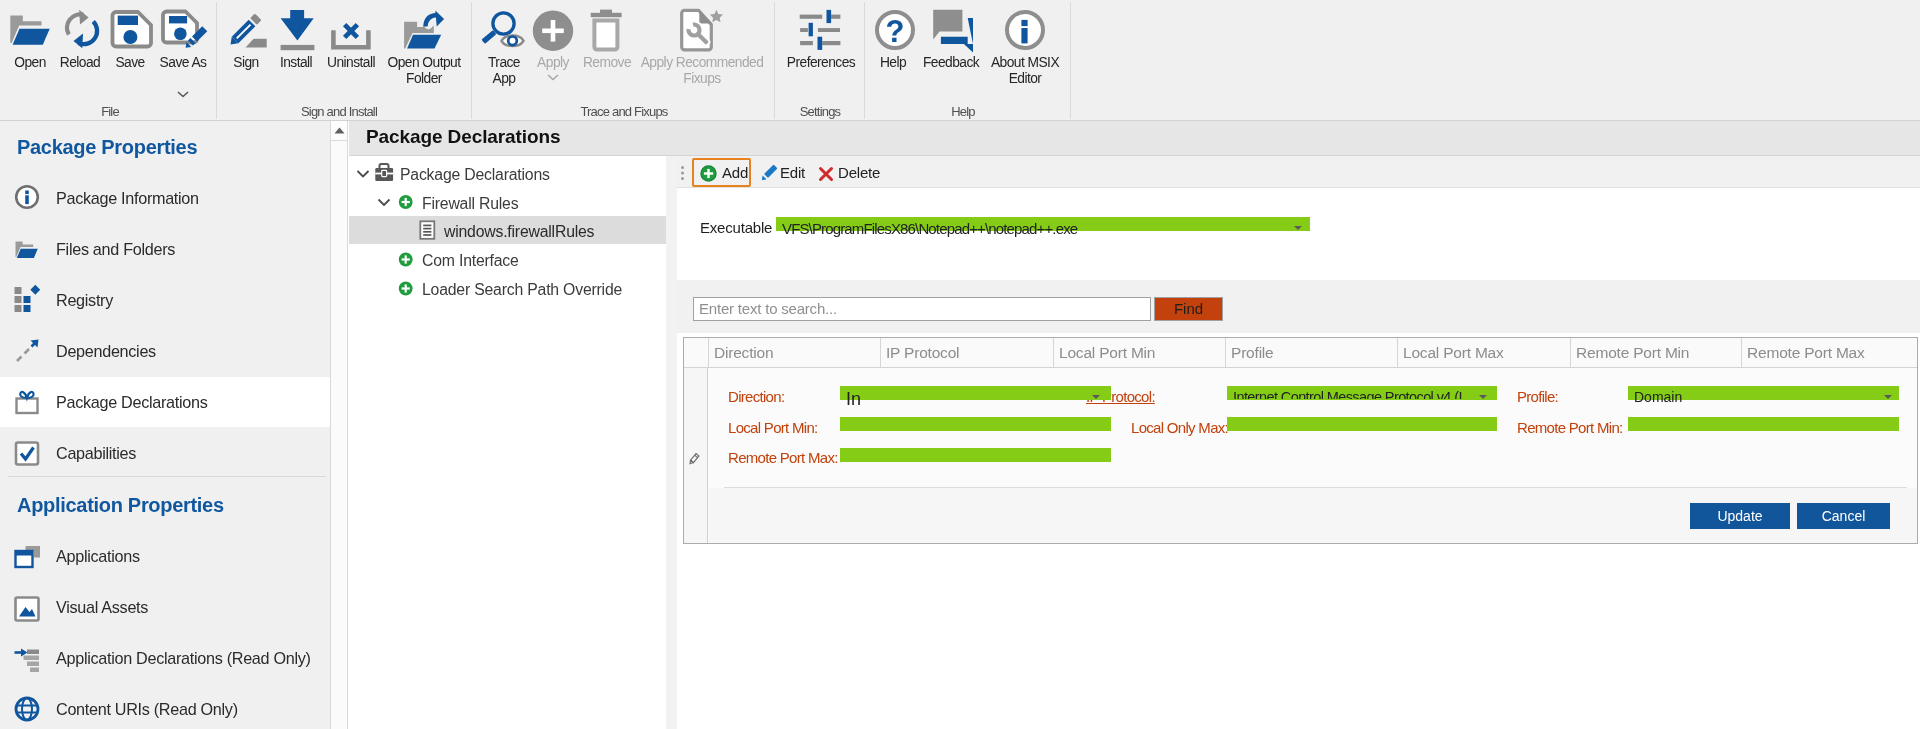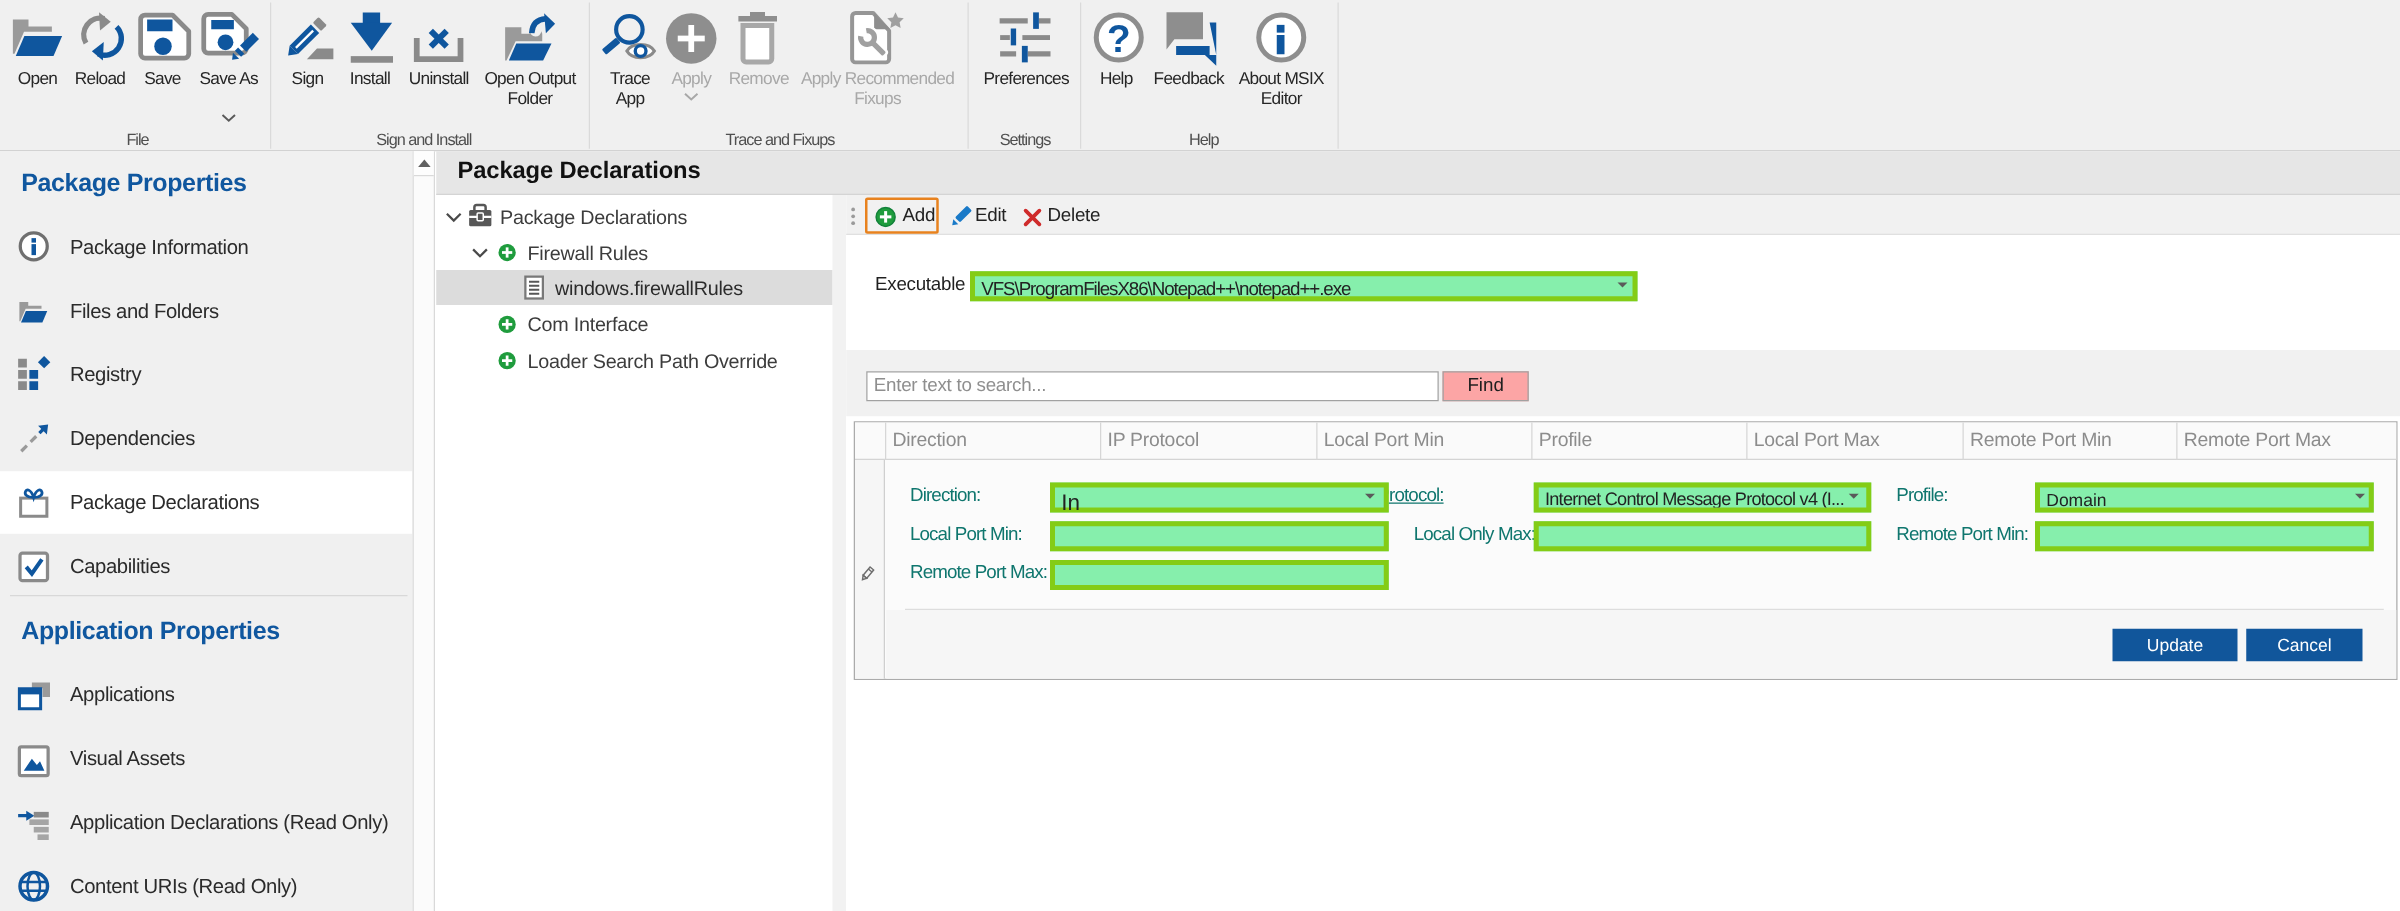--- a/index.html
+++ b/index.html
@@ -10,22 +10,22 @@
     white-space:nowrap; letter-spacing:-0.55px; line-height:16px; }
   .lbl.dis { color:#a8a8a8; }
   .cap { position:absolute; font-size:13px; color:#4f4f4f; text-align:center;
     white-space:nowrap; letter-spacing:-0.8px; }
   .sep { position:absolute; width:1px; top:2px; height:117px; background:#dadada; }
   .sideitem { position:absolute; left:56px; font-size:16.2px; color:#2b2b2b;
     white-space:nowrap; letter-spacing:-0.3px; }
   .sidehead { position:absolute; left:17px; font-size:20px; font-weight:bold;
     color:#10579f; white-space:nowrap; letter-spacing:-0.3px; }
   .treetxt { position:absolute; font-size:15.8px; color:#3c3c3c; white-space:nowrap; letter-spacing:-0.2px; }
-  .flabel { position:absolute; font-size:15px; color:#0f766e; white-space:nowrap; letter-spacing:-0.7px; }
-  .combo { position:absolute; height:24px; background:#86efac; border:4px solid #84cc16; }
+  .flabel { position:absolute; font-size:15px; color:#c2410c; white-space:nowrap; letter-spacing:-0.7px; }
+  .combo { position:absolute; height:14px; background:#84cc16; border:1px solid #84cc16; }
   .carrow { position:absolute; width:0; height:0; border-left:4.2px solid transparent;
     border-right:4.2px solid transparent; border-top:4.8px solid #5a5a5a; }
   .hdrtxt { position:absolute; top:0; height:30px; line-height:30px; font-size:15.5px;
     color:#8c8c8c; white-space:nowrap; letter-spacing:-0.2px; }
   .btn { position:absolute; background:#11569b; color:#fff; font-size:14px;
     text-align:center; line-height:26px; height:26px; }
 </style>
 </head>
 <body>
 
@@ -364,21 +364,21 @@
 
 <div class="abs" style="left:700px;top:217px;height:22px;line-height:22px;font-size:15px;color:#1f1f1f;letter-spacing:-0.2px;">Executable</div>
 <div class="combo" style="left:776px;top:217px;width:534px;">
   <div style="margin:2px 0 0 5px;font-size:15px;color:#222;letter-spacing:-0.85px;">VFS\ProgramFilesX86\Notepad++\notepad++.exe</div>
 </div>
 <div class="carrow" style="left:1294px;top:226px;"></div>
 
 <div class="abs" style="left:677px;top:280px;width:1243px;height:53px;background:#f1f1f1;"></div>
 <div class="abs" style="left:693px;top:297px;width:458px;height:24px;background:#fff;border:1px solid #a1a1a1;"></div>
 <div class="abs" style="left:699px;top:297px;height:24px;line-height:24px;font-size:15px;color:#8f8f8f;letter-spacing:-0.2px;">Enter text to search...</div>
-<div class="abs" style="left:1154px;top:297px;width:69px;height:24px;background:#fca5a5;border:1px solid #a1a1a1;text-align:center;line-height:22px;font-size:15px;color:#1f1f1f;">Find</div>
+<div class="abs" style="left:1154px;top:297px;width:69px;height:24px;background:#c2410c;border:1px solid #a1a1a1;text-align:center;line-height:22px;font-size:15px;color:#1f1f1f;">Find</div>
 
 <div class="abs" style="left:683px;top:337px;width:1235px;height:207px;background:#fbfbfb;border:1px solid #ababab;"></div>
 <div class="abs" style="left:684px;top:338px;width:1233px;height:30px;background:#fafafa;border-bottom:1px solid #d4d4d4;"></div>
 
 <div class="abs" style="left:708px;top:338px;width:1px;height:30px;background:#d6d6d6;"></div>
 <div class="abs" style="left:880px;top:338px;width:1px;height:30px;background:#d6d6d6;"></div>
 <div class="abs" style="left:1053px;top:338px;width:1px;height:30px;background:#d6d6d6;"></div>
 <div class="abs" style="left:1225px;top:338px;width:1px;height:30px;background:#d6d6d6;"></div>
 <div class="abs" style="left:1397px;top:338px;width:1px;height:30px;background:#d6d6d6;"></div>
 <div class="abs" style="left:1570px;top:338px;width:1px;height:30px;background:#d6d6d6;"></div>

